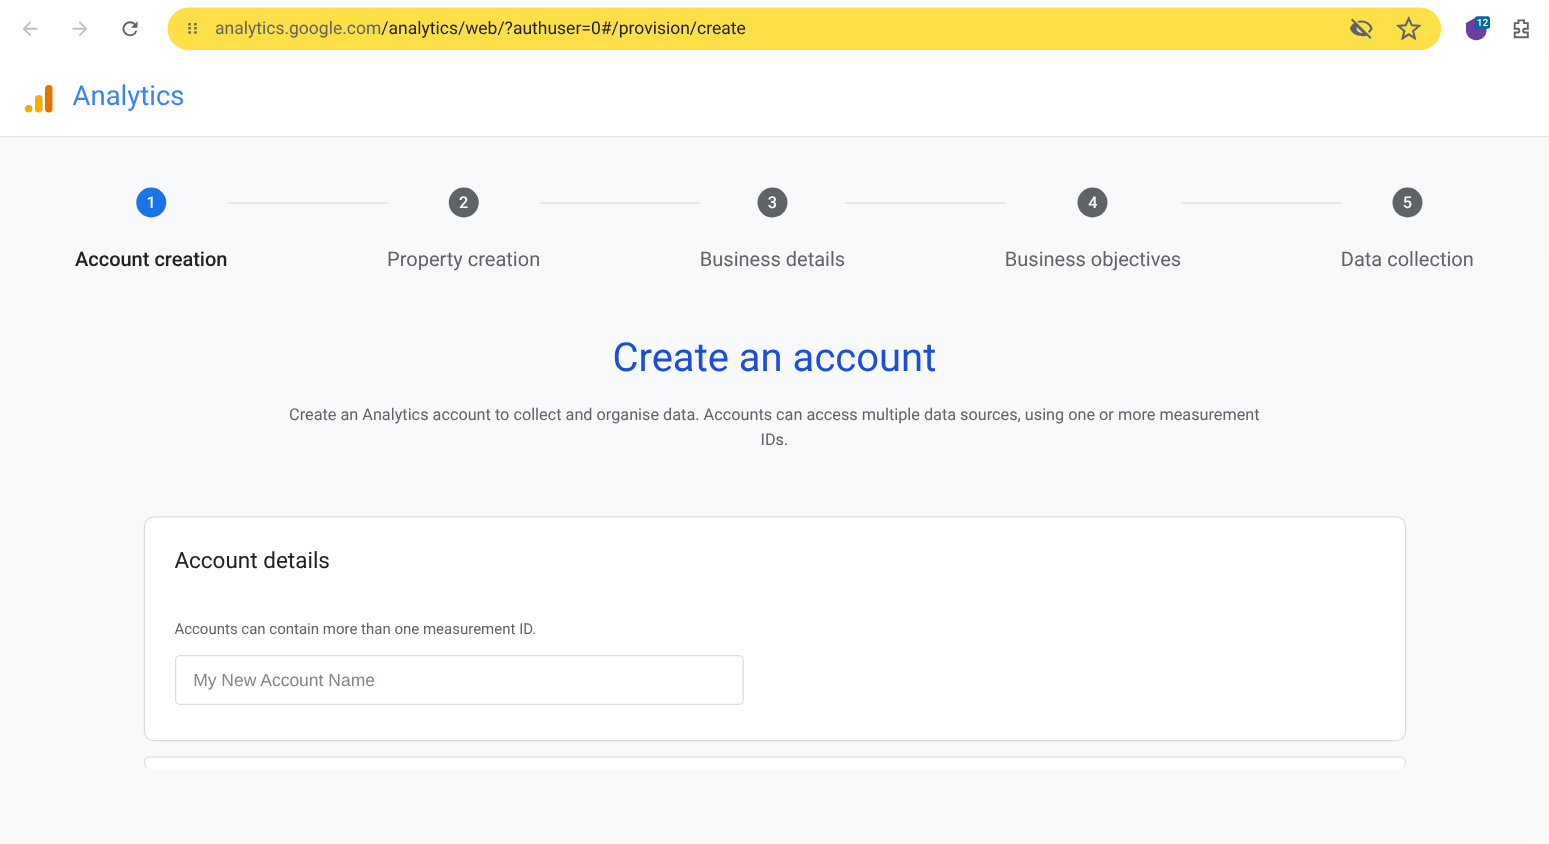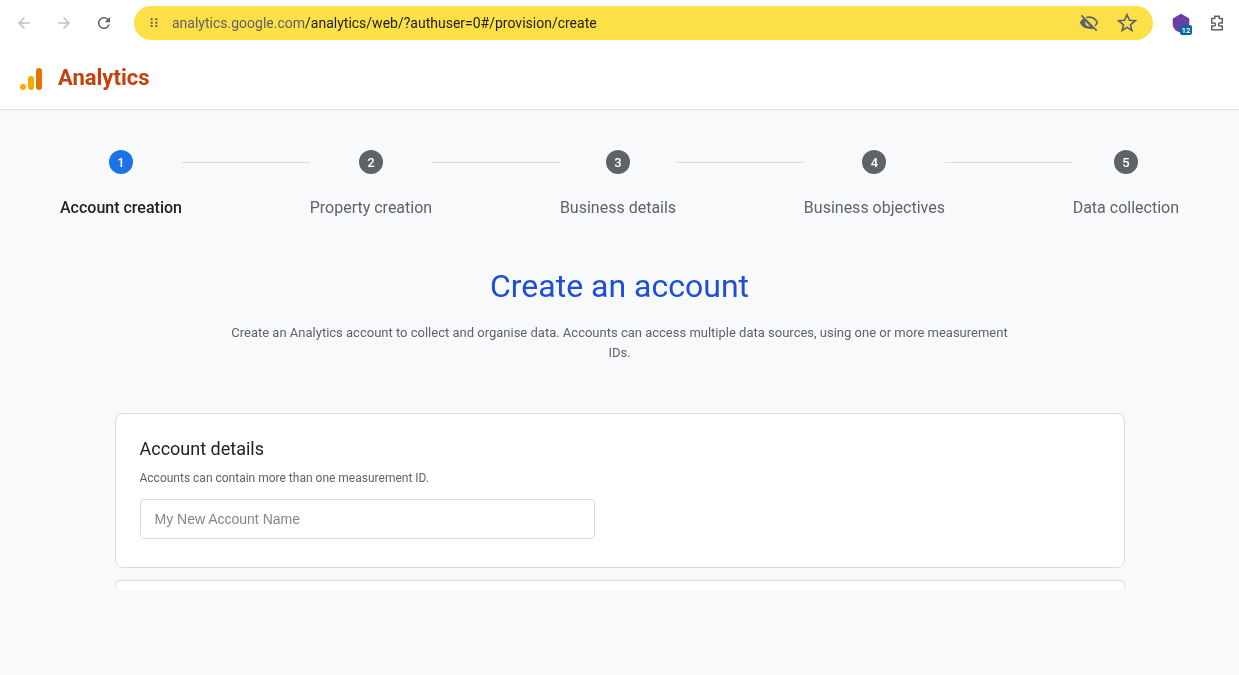--- a/index.html
+++ b/index.html
@@ -7,50 +7,50 @@
 
 
 .chrome-bar { height: 46px; display: flex; align-items: center; padding: 0 8px; gap: 8px; background: #fff; }
 .nav-arrow { width: 32px; height: 32px; display: flex; align-items: center; justify-content: center; border-radius: 50%; color: #5f6368; }
 .nav-arrow.disabled { color: #bdc1c6; }
 .url-bar { flex: 1; height: 34px; background: #fde047; border-radius: 17px; display: flex; align-items: center; padding: 0 12px; gap: 10px; color: #5f6368; font-size: 14px; margin: 0 6px; }
 .url-text { flex: 1; color: #202124; font-size: 14px; white-space: nowrap; overflow: hidden; }
 .url-text .dim { color: #5f6368; }
 .chrome-icon { width: 28px; height: 28px; display: flex; align-items: center; justify-content: center; color: #5f6368; }
 .ext-badge { position: relative; color: #6b3fa0; }
-.ext-badge .badge-num { position: absolute; bottom: 2px; right: 3px; background: #0369a1; color: #fff; font-size: 8px; width: 12px; height: 10px; border-radius: 2px; display: flex; align-items: center; justify-content: center; font-weight: 600; }
+.ext-badge .badge-num { position: absolute; bottom: 14px; right: 3px; background: #0369a1; color: #fff; font-size: 8px; width: 12px; height: 10px; border-radius: 2px; display: flex; align-items: center; justify-content: center; font-weight: 600; }
 
 
 .app-header { height: 64px; display: flex; align-items: center; padding: 0 20px; border-bottom: 1px solid #dadce0; gap: 14px; }
 .ga-logo { width: 24px; height: 24px; display: flex; align-items: flex-end; gap: 2px; }
 .ga-bar1 { width: 6px; height: 6px; background: #f9ab00; border-radius: 3px; }
 .ga-bar2 { width: 6px; height: 14px; background: #f9ab00; border-radius: 3px; }
 .ga-bar3 { width: 6px; height: 22px; background: #e37400; border-radius: 3px; }
-.app-name { font-size: 22px; color: #c2410c; font-weight: 700; }
+.app-name { font-size: 22px; color: #3b82f6; font-weight: 400; }
 
 
 .main { background: #f8f9fa; min-height: 565px; position: relative; }
 
 
 .stepper { display: flex; align-items: flex-start; justify-content: center; padding: 40px 60px 20px; }
 .step { display: flex; flex-direction: column; align-items: center; position: relative; }
 .step-circle { width: 24px; height: 24px; border-radius: 50%; background: #5f6368; color: #fff; font-size: 13px; display: flex; align-items: center; justify-content: center; font-weight: 500; }
 .step.active .step-circle { background: #1a73e8; }
 .step-label { margin-top: 24px; font-size: 16px; color: #5f6368; white-space: nowrap; }
 .step.active .step-label { color: #202124; font-weight: 500; }
 .step-connector { height: 1px; background: #dadce0; flex: 1; margin-top: 12px; }
 
 
 .page-heading { text-align: center; padding: 30px 20px 10px; }
 .page-title { font-size: 32px; color: #1d4ed8; font-weight: 400; }
 .page-subtitle { font-size: 13px; color: #5f6368; max-width: 780px; margin: 18px auto 11px; line-height: 1.5; }
 
 
 .card { background: #fff; border: 1px solid #dadce0; border-radius: 8px; max-width: 1010px; margin: 30px auto 12px; padding: 24px 24px 28px; }
-.card-title { font-size: 18px; color: #202124; margin-bottom: 12px; font-weight: 400; }
+.card-title { font-size: 18px; color: #202124; margin-bottom: 37px; font-weight: 400; }
 .field-label { font-size: 14px; color: #202124; }
 .field-label .req { color: #5f6368; }
 .field-hint { font-size: 12px; color: #5f6368; margin-top: 4px; }
 .text-input { width: 455px; height: 40px; border: 1px solid #dadce0; border-radius: 4px; padding: 0 14px; font-size: 14px; color: #5f6368; margin-top: 14px; outline: none; }
 .text-input::placeholder { color: #80868b; }
 .disclaimer { font-size: 13px; color: #3c4043; margin-top: 54px; }
 
 .card2 { background: #fff; border: 1px solid #dadce0; border-radius: 8px; max-width: 1010px; margin: 0 auto; height: 10px; border-bottom: none; }
 
 svg { display: block; }

